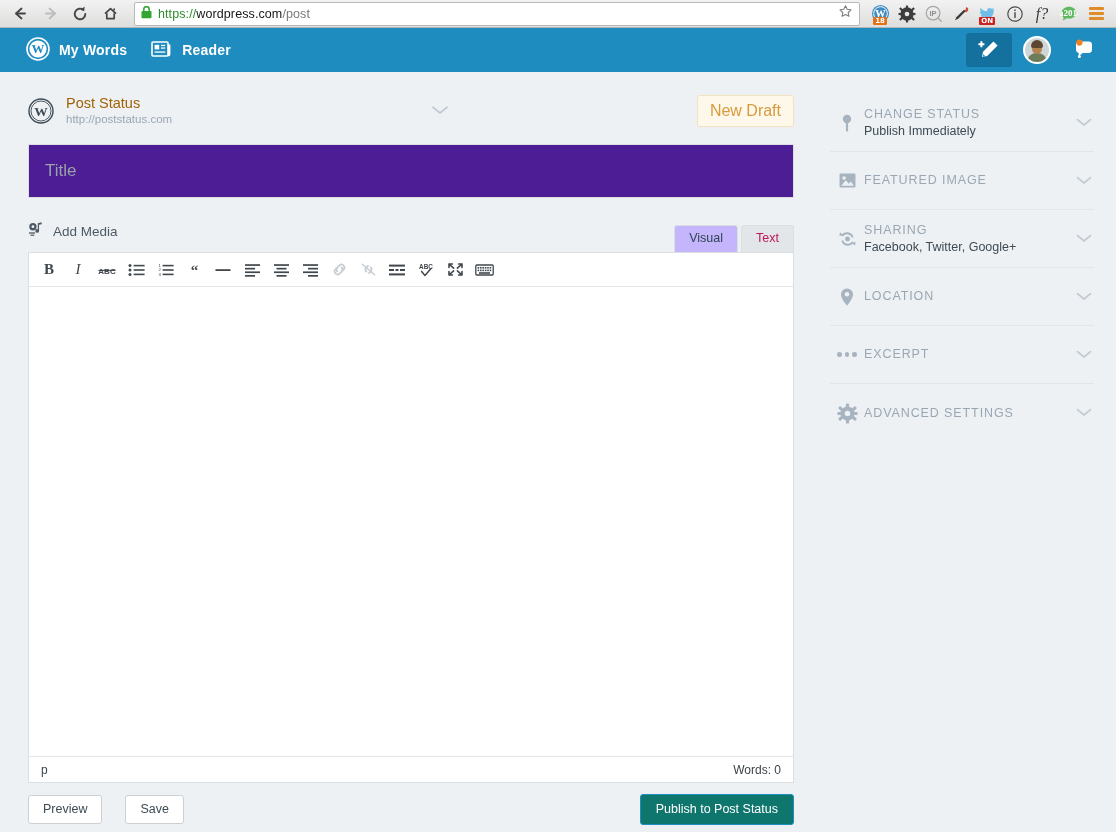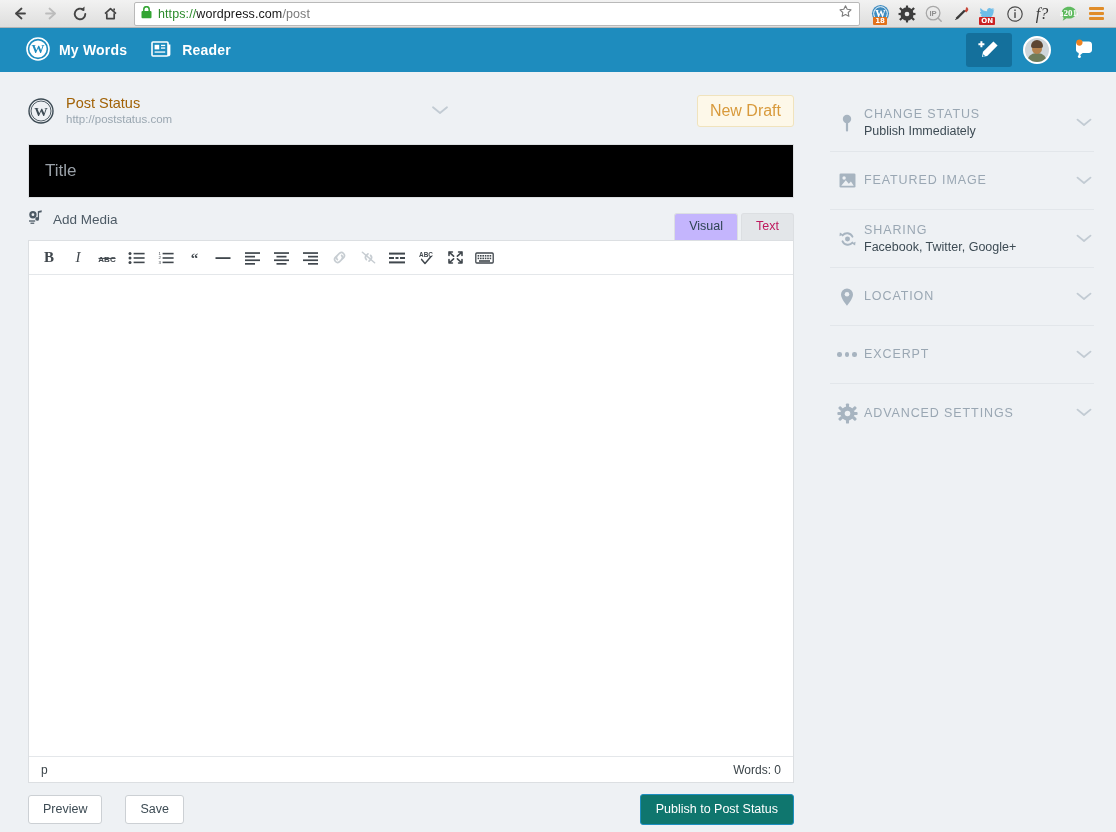--- a/index.html
+++ b/index.html
@@ -159,23 +159,23 @@
     background: #fdf8e9;
     border: 1px solid #f0e3bd;
     color: #d89a3c;
     font-size: 16px;
     padding: 6px 12px;
     border-radius: 3px;
   }
 
   
   .title-field {
-    margin: 8px 28px 0 28px;
+    margin: 8px 28px 12px 28px;
     height: 54px;
-    background: #000000;
+    background: #4c1d95;
     border: 1px solid #dcdfe2;
     display: flex;
     align-items: center;
     padding: 0 16px;
   }
   .title-placeholder { font-size: 17px; color: #9aa1a8; }
 
   
   .media-row {
     margin: 0 28px;

